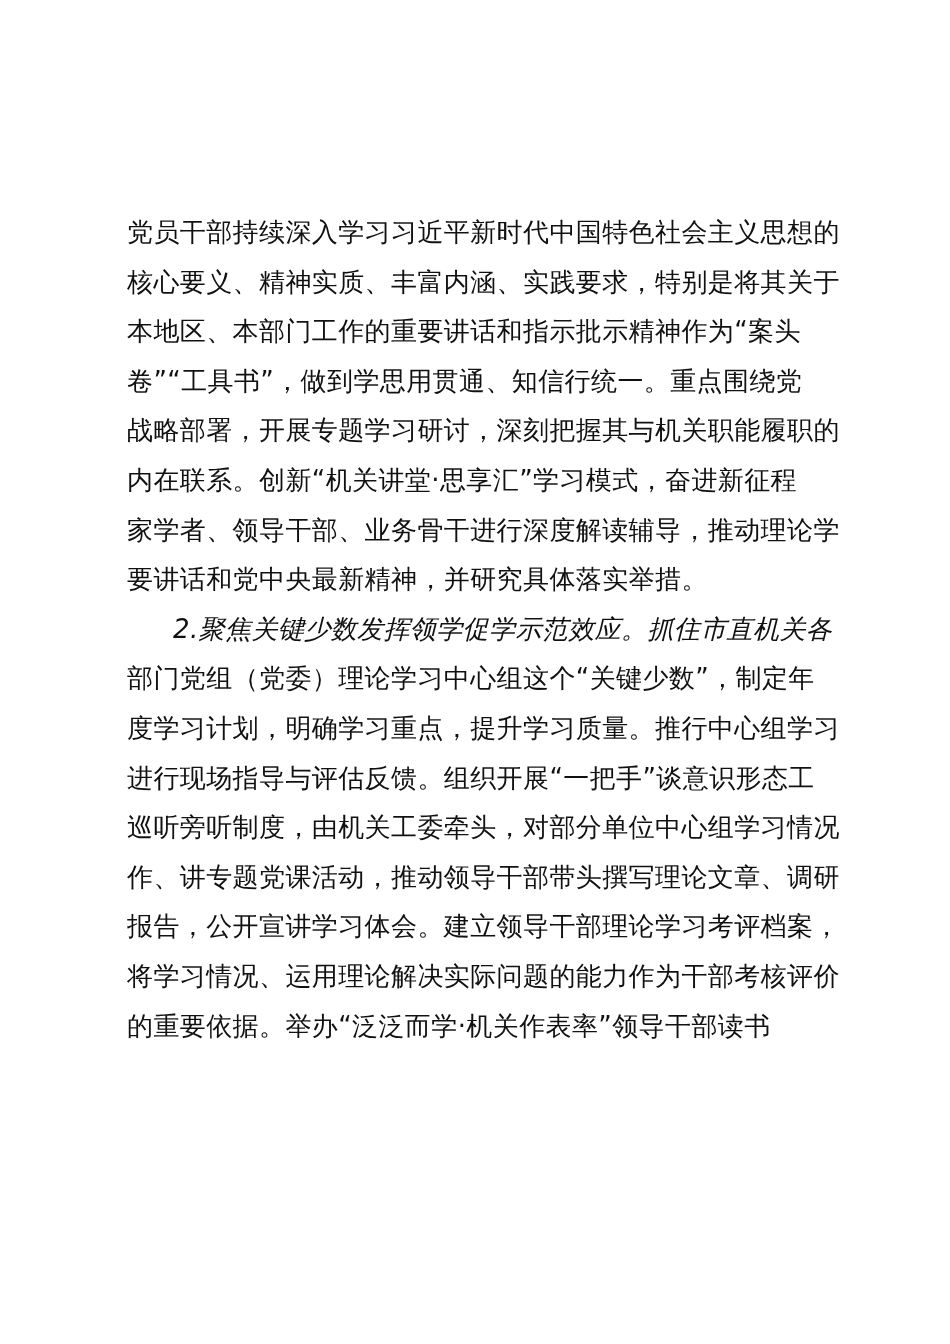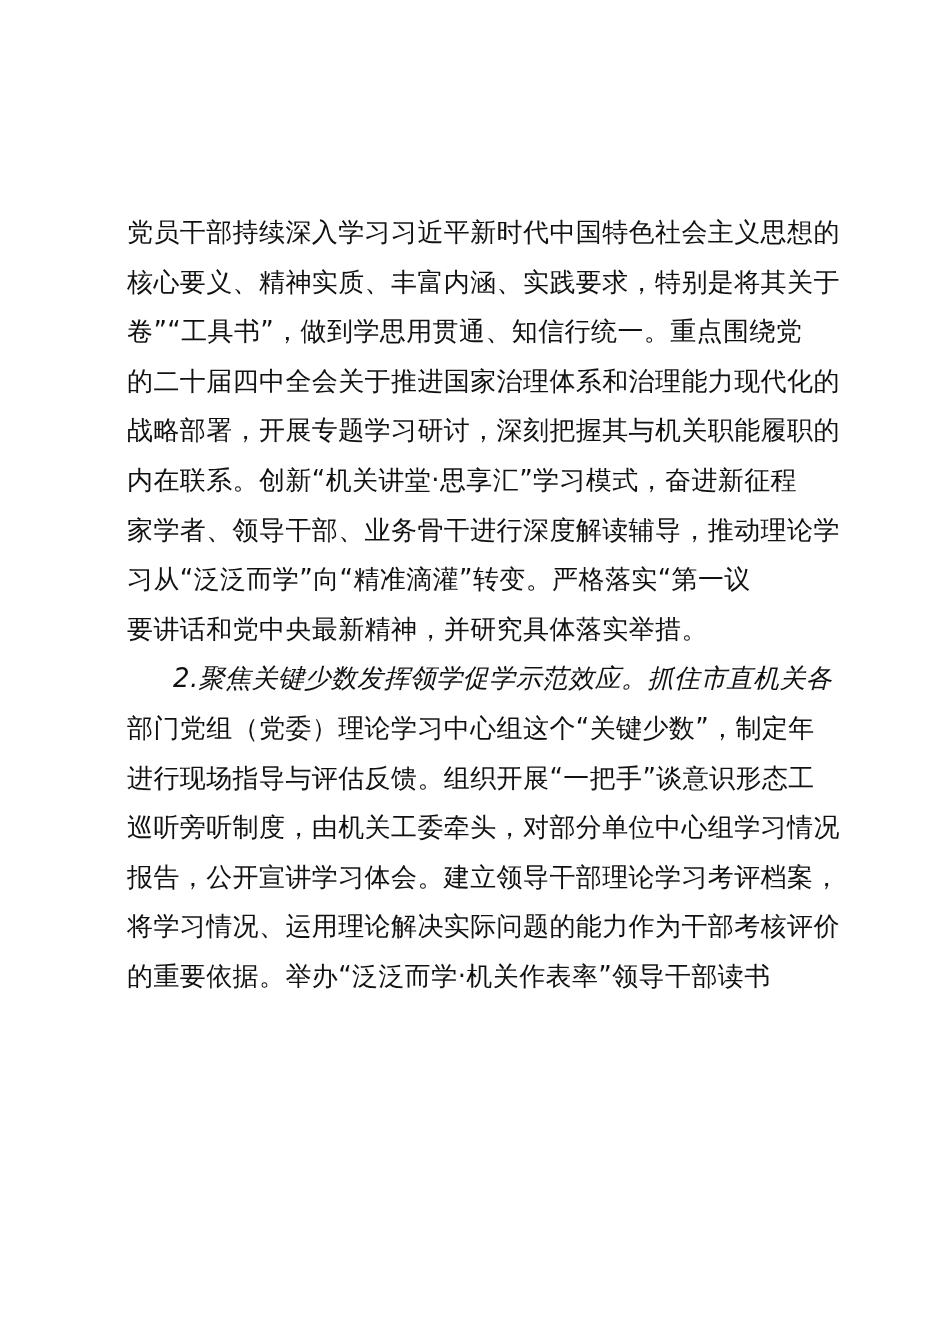--- a/index.html
+++ b/index.html
@@ -44,33 +44,34 @@
   </style>
 </head>
 <body>
 
 <div class="page">
   <div class="text-block">
 
     <div>
       <div class="line">党员干部持续深入学习习近平新时代中国特色社会主义思想的</div>
       <div class="line">核心要义、精神实质、丰富内涵、实践要求，特别是将其关于</div>
+      <div class="line">本地区、本部门工作的重要讲话和指示批示精神作为“案头</div>
       <div class="line">卷”“工具书”，做到学思用贯通、知信行统一。重点围绕党</div>
-      <div class="line">的二十届四中全会关于推进国家治理体系和治理能力现代化的</div>
       <div class="line">战略部署，开展专题学习研讨，深刻把握其与机关职能履职的</div>
       <div class="line">内在联系。创新“机关讲堂·思享汇”学习模式，奋进新征程</div>
       <div class="line">家学者、领导干部、业务骨干进行深度解读辅导，推动理论学</div>
-      <div class="line">习从“泛泛而学”向“精准滴灌”转变。严格落实“第一议</div>
       <div class="line">要讲话和党中央最新精神，并研究具体落实举措。</div>
     </div>
 
     <div>
       <div class="line indent">2.聚焦关键少数发挥领学促学示范效应。抓住市直机关各</div>
       <div class="line">部门党组（党委）理论学习中心组这个“关键少数”，制定年</div>
+      <div class="line">度学习计划，明确学习重点，提升学习质量。推行中心组学习</div>
       <div class="line">进行现场指导与评估反馈。组织开展“一把手”谈意识形态工</div>
       <div class="line">巡听旁听制度，由机关工委牵头，对部分单位中心组学习情况</div>
+      <div class="line">作、讲专题党课活动，推动领导干部带头撰写理论文章、调研</div>
       <div class="line">报告，公开宣讲学习体会。建立领导干部理论学习考评档案，</div>
       <div class="line">将学习情况、运用理论解决实际问题的能力作为干部考核评价</div>
       <div class="line">的重要依据。举办“泛泛而学·机关作表率”领导干部读书</div>
     </div>
 
   </div>
 </div>
 
 </body></html>

